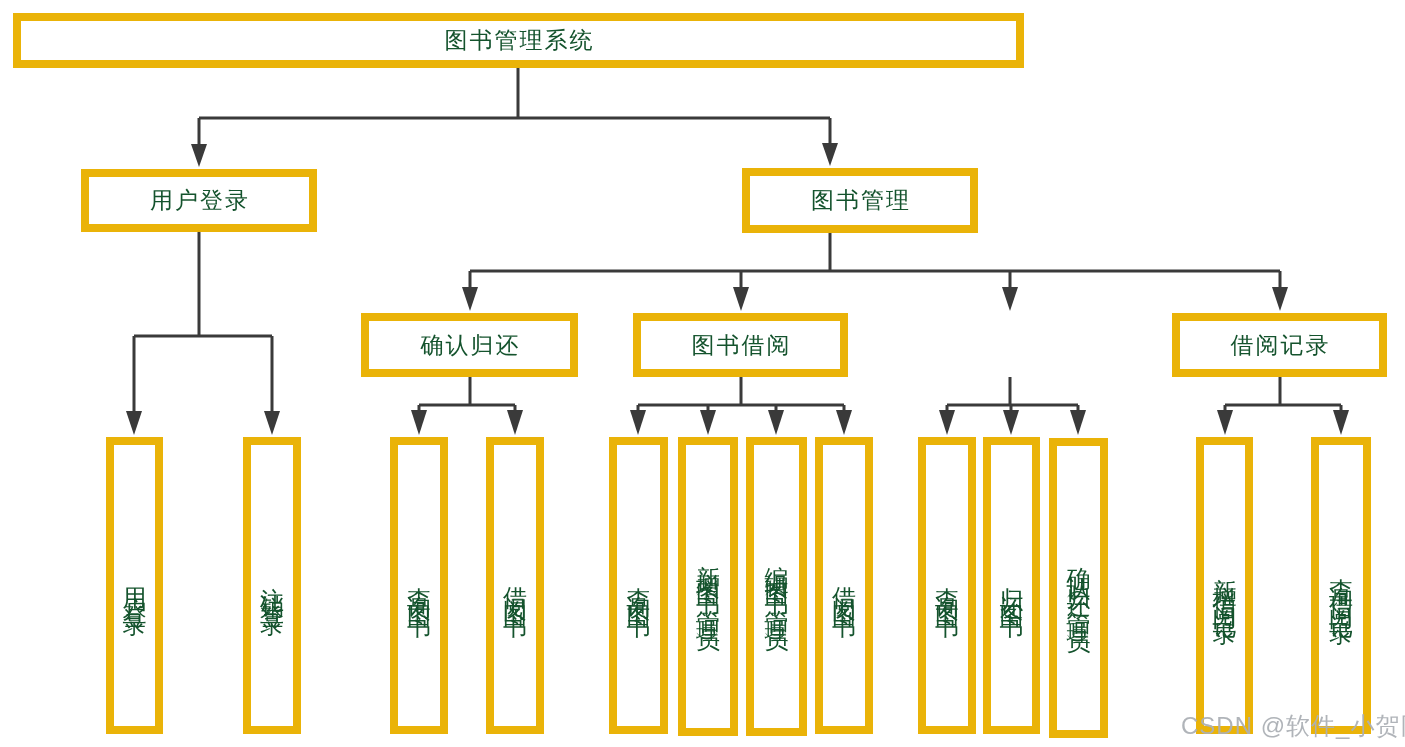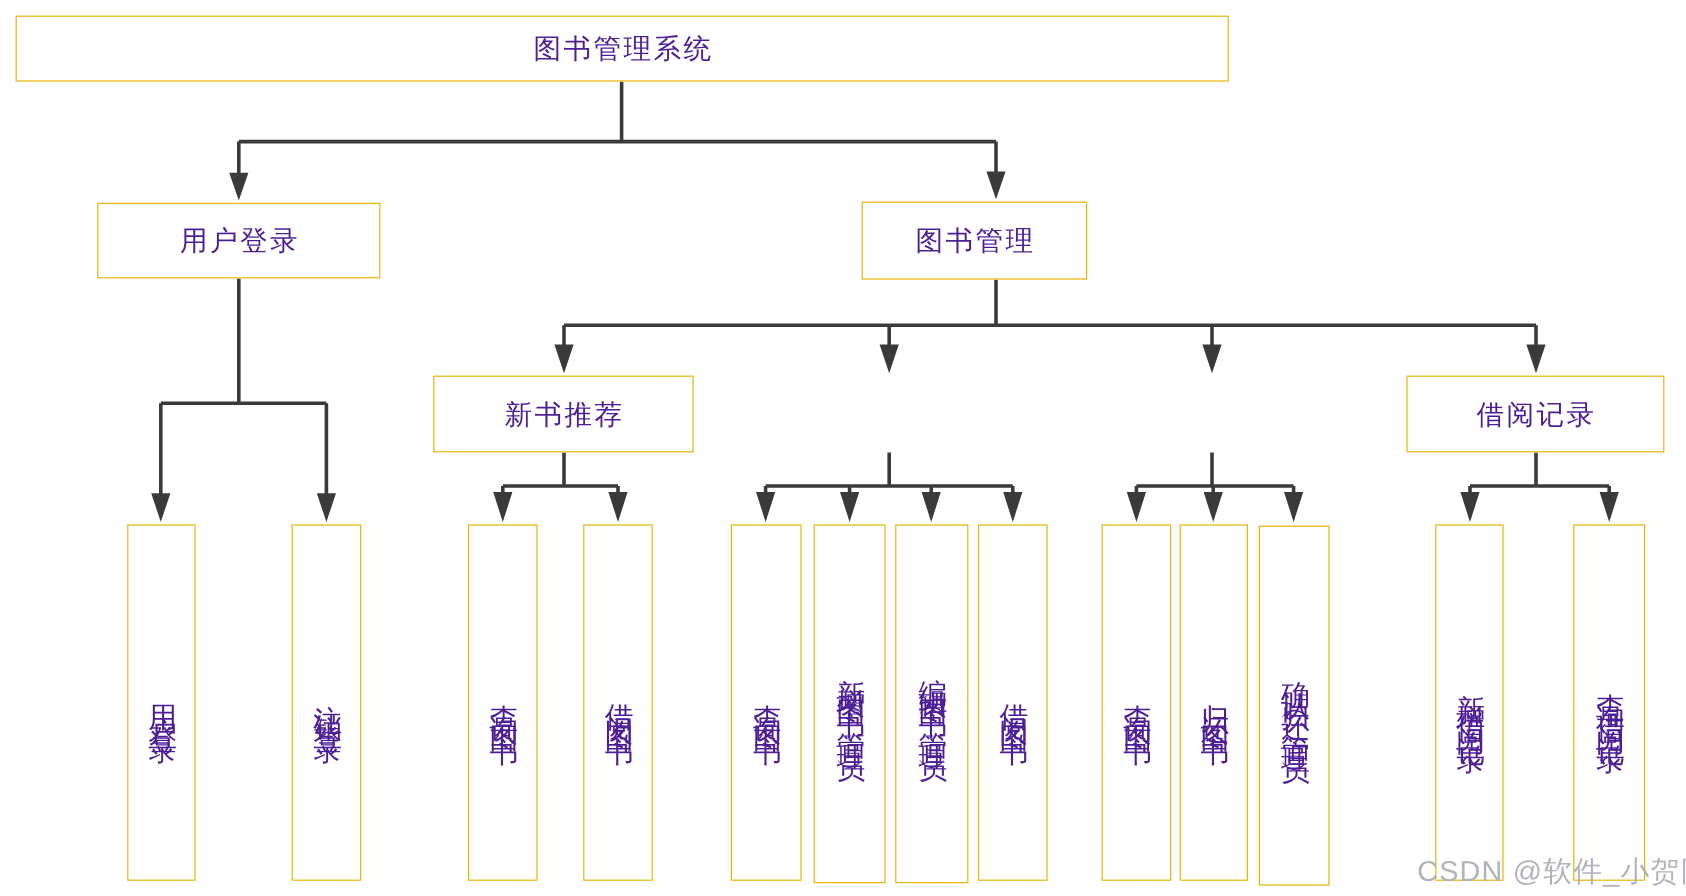--- a/index.html
+++ b/index.html
@@ -19,27 +19,27 @@
     position: absolute;
     left: 0;
     top: 0;
     width: 1405px;
     height: 747px;
     z-index: 1;
   }
   .node {
     position: absolute;
     box-sizing: border-box;
-    border: 1px solid #eab308;
+    border: 8px solid #eab308;
     background: #ffffff;
     display: flex;
     align-items: center;
     justify-content: center;
     z-index: 2;
-    color: #4c1d95;
+    color: #14532d;
   }
   .hnode .lbl {
     font-size: 23px;
     letter-spacing: 2px;
     white-space: nowrap;
     text-indent: 2px;
   }
   .leaf .lbl {
     writing-mode: vertical-rl;
     text-orientation: mixed;
@@ -114,26 +114,29 @@
     </g>
   </svg>
 
   <div class="node hnode" style="left:13px;top:13px;width:1011px;height:55px">
     <span class="lbl">图书管理系统</span>
   </div>
 
   <div class="node hnode" style="left:81px;top:169px;width:236px;height:63px">
     <span class="lbl">用户登录</span>
   </div>
-  <div class="node hnode" style="left:718px;top:168px;width:188px;height:65px">
+  <div class="node hnode" style="left:742px;top:168px;width:236px;height:65px">
     <span class="lbl">图书管理</span>
   </div>
 
   <div class="node hnode" style="left:361px;top:313px;width:217px;height:64px">
-    <span class="lbl">新书推荐</span>
+    <span class="lbl">确认归还</span>
+  </div>
+  <div class="node hnode" style="left:633px;top:313px;width:215px;height:64px">
+    <span class="lbl">图书借阅</span>
   </div>
   <div class="node hnode" style="left:1172px;top:313px;width:215px;height:64px">
     <span class="lbl">借阅记录</span>
   </div>
 
   <div class="node leaf" style="left:106px;top:437px;width:57px;height:297px">
     <span class="lbl">用户登录</span>
   </div>
   <div class="node leaf" style="left:243px;top:437px;width:58px;height:297px">
     <span class="lbl">注销登录</span>

